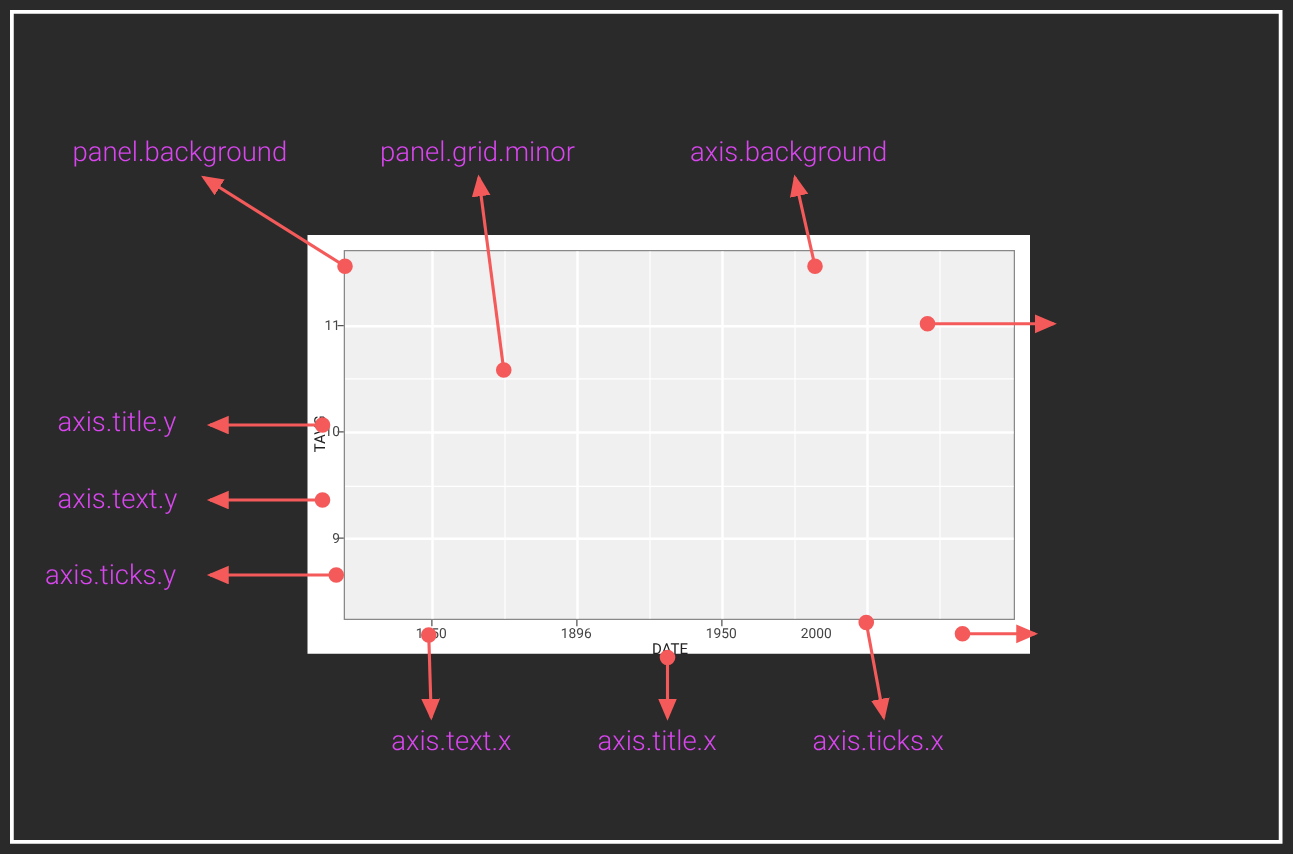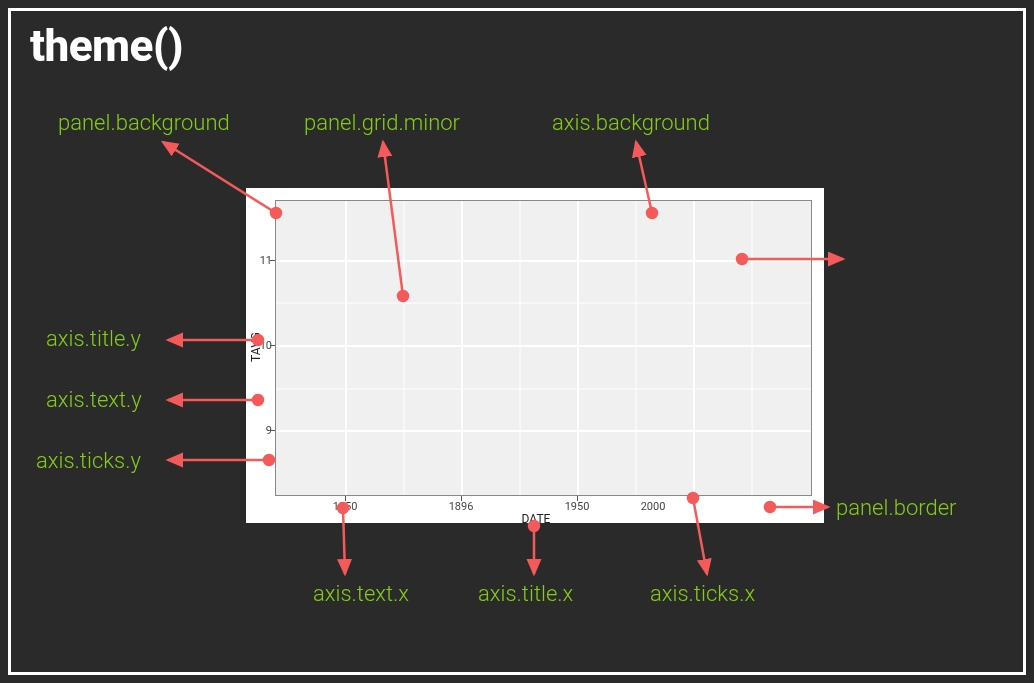--- a/index.html
+++ b/index.html
@@ -91,40 +91,39 @@
     background: #555;
   }
   .y-tickmark { width: 5px; height: 1px; }
   .x-tickmark { width: 1px; height: 5px; }
 
   
   .ann-label {
     position: absolute;
     font-size: 22px;
     font-weight: 300;
-    color: #84cc16;
+    color: #d946ef;
     white-space: nowrap;
     line-height: 1.2;
   }
   
   svg.arrows {
     position: absolute;
     left: 0; top: 0;
     width: 1034px;
     height: 683px;
     pointer-events: none;
   }
 </style>
 </head>
 <body>
 
 <div class="frame">
   <div class="outer-border"></div>
 
-  <div class="title">theme()</div>
 
   <div class="plot-bg"></div>
 
   <div class="panel">
     <svg viewBox="0 0 535 294" preserveAspectRatio="none">
 
       <line x1="70" y1="0" x2="70" y2="294" stroke="#ffffff" stroke-width="2"></line>
       <line x1="186" y1="0" x2="186" y2="294" stroke="#ffffff" stroke-width="2"></line>
       <line x1="302" y1="0" x2="302" y2="294" stroke="#ffffff" stroke-width="2"></line>
       <line x1="418" y1="0" x2="418" y2="294" stroke="#ffffff" stroke-width="2"></line>
@@ -166,21 +165,20 @@
 
   <div class="ann-label" style="left:58px;  top:110px;">panel.background</div>
   <div class="ann-label" style="left:304px; top:110px;">panel.grid.minor</div>
   <div class="ann-label" style="left:552px; top:110px;">axis.background</div>
   <div class="ann-label" style="left:46px;  top:326px;">axis.title.y</div>
   <div class="ann-label" style="left:46px;  top:387px;">axis.text.y</div>
   <div class="ann-label" style="left:36px;  top:448px;">axis.ticks.y</div>
   <div class="ann-label" style="left:293px; top:581px;margin-left:20px;">axis.text.x</div>
   <div class="ann-label" style="left:478px; top:581px;">axis.title.x</div>
   <div class="ann-label" style="left:650px; top:581px;">axis.ticks.x</div>
-  <div class="ann-label" style="left:836px; top:495px;">panel.border</div>
 
   <svg class="arrows">
     <defs>
       <marker id="arrowhead" markerWidth="8" markerHeight="8" refX="6" refY="3" orient="auto">
         <path d="M0,0 L7,3 L0,6 Z" fill="#f55a5a"></path>
       </marker>
     </defs>
     <g stroke="#f55a5a" stroke-width="2.5" fill="#f55a5a">
 
       <circle cx="276" cy="213" r="5"></circle>

